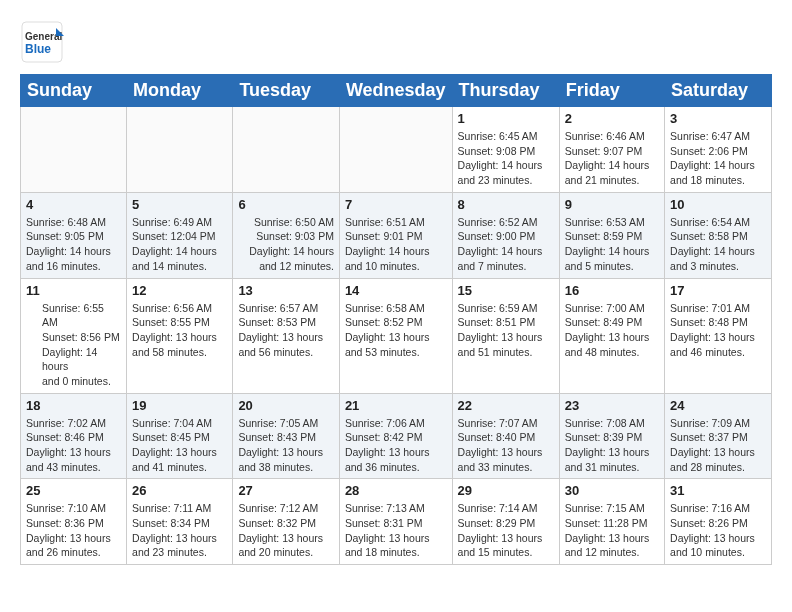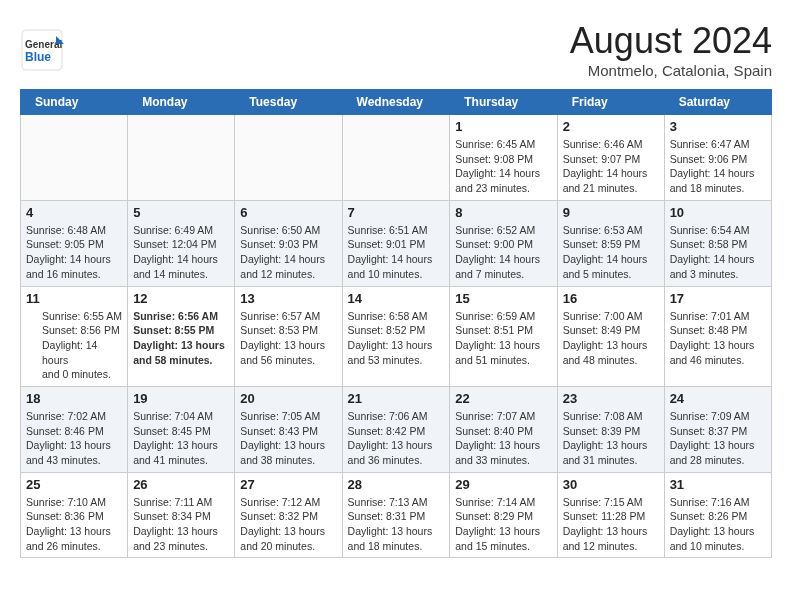--- a/index.html
+++ b/index.html
@@ -35,22 +35,22 @@
     }
     .calendar {
       width: 100%;
       border-collapse: collapse;
       font-size: 11px;
     }
     .calendar th {
       background: #2a6db5;
       color: #fff;
       text-align: left;
-      padding: 5px 14px;
-      font-size: 12px;
+      padding: 5px 6px;
+      font-size: 18px;
       font-weight: bold;
       border: 1px solid #2a6db5;
     }
     .calendar td {
       border: 1px solid #ccc;
       vertical-align: top;
       padding: 4px 5px;
       width: 108px;
       min-height: 80px;
       background: #fff;
@@ -91,24 +91,20 @@
 <div class="header">
   <div class="logo">
     <div style="display:flex; align-items:center; gap:4px;">
       <svg width="44" height="44" viewBox="0 0 44 44">
         <rect x="2" y="2" width="40" height="40" rx="4" fill="white" stroke="#ddd" stroke-width="1"></rect>
         <text x="5" y="20" font-family="Arial" font-size="10" font-weight="bold" fill="#333">General</text>
         <text x="5" y="33" font-family="Arial" font-size="12" font-weight="bold" fill="#1a6bbf">Blue</text>
         <polygon points="36,8 44,16 36,16" fill="#1a6bbf"></polygon>
       </svg>
     </div>
-  </div>
-  <div class="title-block">
-    <div class="month-title">August 2024</div>
-    <div class="location">Montmelo, Catalonia, Spain</div>
   </div>
 </div>
 
 <table class="calendar">
   <thead>
     <tr>
       <th>Sunday</th>
       <th>Monday</th>
       <th>Tuesday</th>
       <th>Wednesday</th>
@@ -133,21 +129,21 @@
         <td>
           <span class="day-num">2</span>
           <div class="day-info" style="white-space: pre-line;">Sunrise: 6:46 AM
 Sunset: 9:07 PM
 Daylight: 14 hours
 and 21 minutes.</div>
         </td>
         <td>
           <span class="day-num">3</span>
           <div class="day-info" style="white-space: pre-line;">Sunrise: 6:47 AM
-Sunset: 9:06 PM
+Sunset: 2:06 PM
 Daylight: 14 hours
 and 18 minutes.</div>
         </td>
       </tr>
       <tr class="row-2">
         <td>
           <span class="day-num">4</span>
           <div class="day-info" style="white-space: pre-line;">Sunrise: 6:48 AM
 Sunset: 9:05 PM
 Daylight: 14 hours
@@ -155,21 +151,21 @@
         </td>
         <td>
           <span class="day-num">5</span>
           <div class="day-info" style="white-space: pre-line;">Sunrise: 6:49 AM
 Sunset: 12:04 PM
 Daylight: 14 hours
 and 14 minutes.</div>
         </td>
         <td>
           <span class="day-num">6</span>
-          <div class="day-info" style="white-space: pre-line;">Sunrise: 6:50 AM
+          <div class="day-info" style="white-space: pre-line; text-align: right;">Sunrise: 6:50 AM
 Sunset: 9:03 PM
 Daylight: 14 hours
 and 12 minutes.</div>
         </td>
         <td>
           <span class="day-num">7</span>
           <div class="day-info" style="white-space: pre-line;">Sunrise: 6:51 AM
 Sunset: 9:01 PM
 Daylight: 14 hours
 and 10 minutes.</div>
@@ -199,21 +195,21 @@
       <tr class="row-3">
         <td>
           <span class="day-num">11</span>
           <div class="day-info" style="white-space: pre-line; margin-left: 16px;">Sunrise: 6:55 AM
 Sunset: 8:56 PM
 Daylight: 14 hours
 and 0 minutes.</div>
         </td>
         <td>
           <span class="day-num">12</span>
-          <div class="day-info" style="white-space: pre-line; font-weight: bold;">Sunrise: 6:56 AM
+          <div class="day-info" style="white-space: pre-line;">Sunrise: 6:56 AM
 Sunset: 8:55 PM
 Daylight: 13 hours
 and 58 minutes.</div>
         </td>
         <td>
           <span class="day-num">13</span>
           <div class="day-info" style="white-space: pre-line;">Sunrise: 6:57 AM
 Sunset: 8:53 PM
 Daylight: 13 hours
 and 56 minutes.</div>

